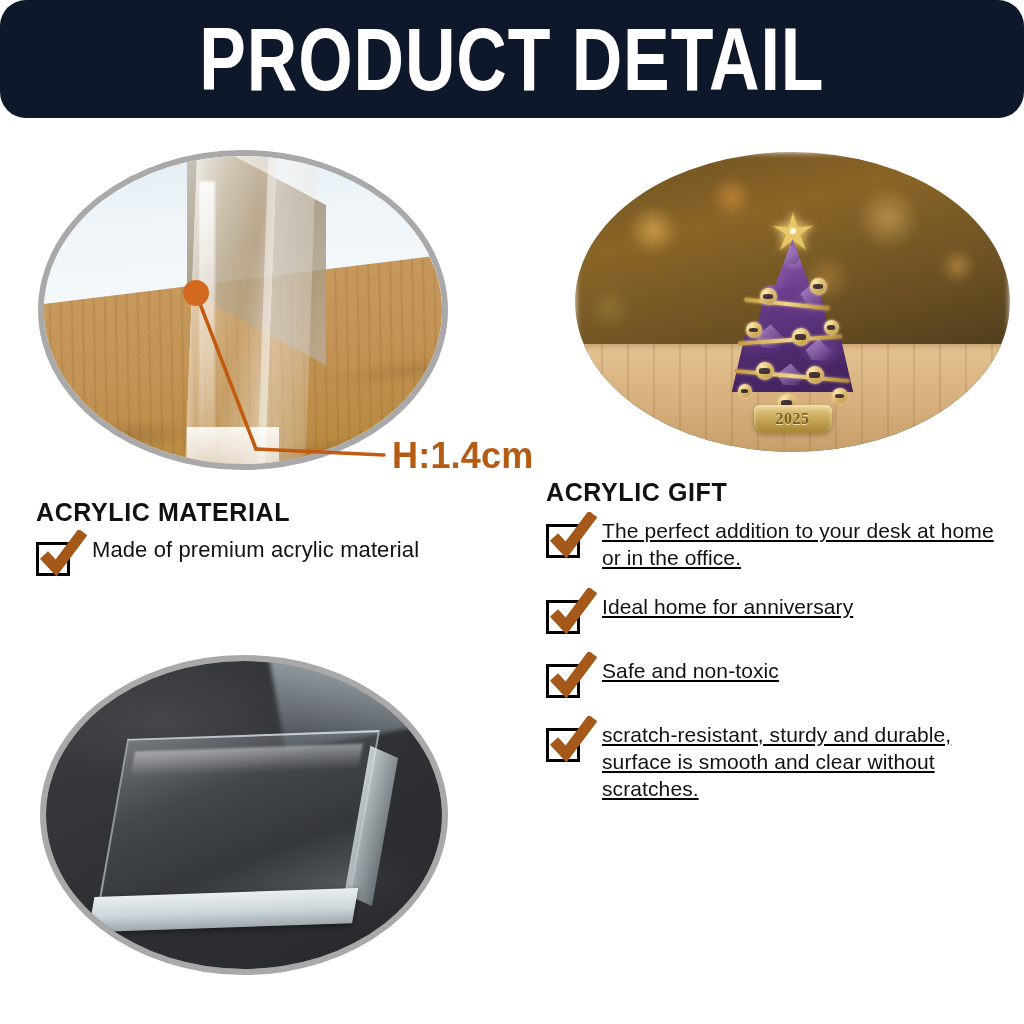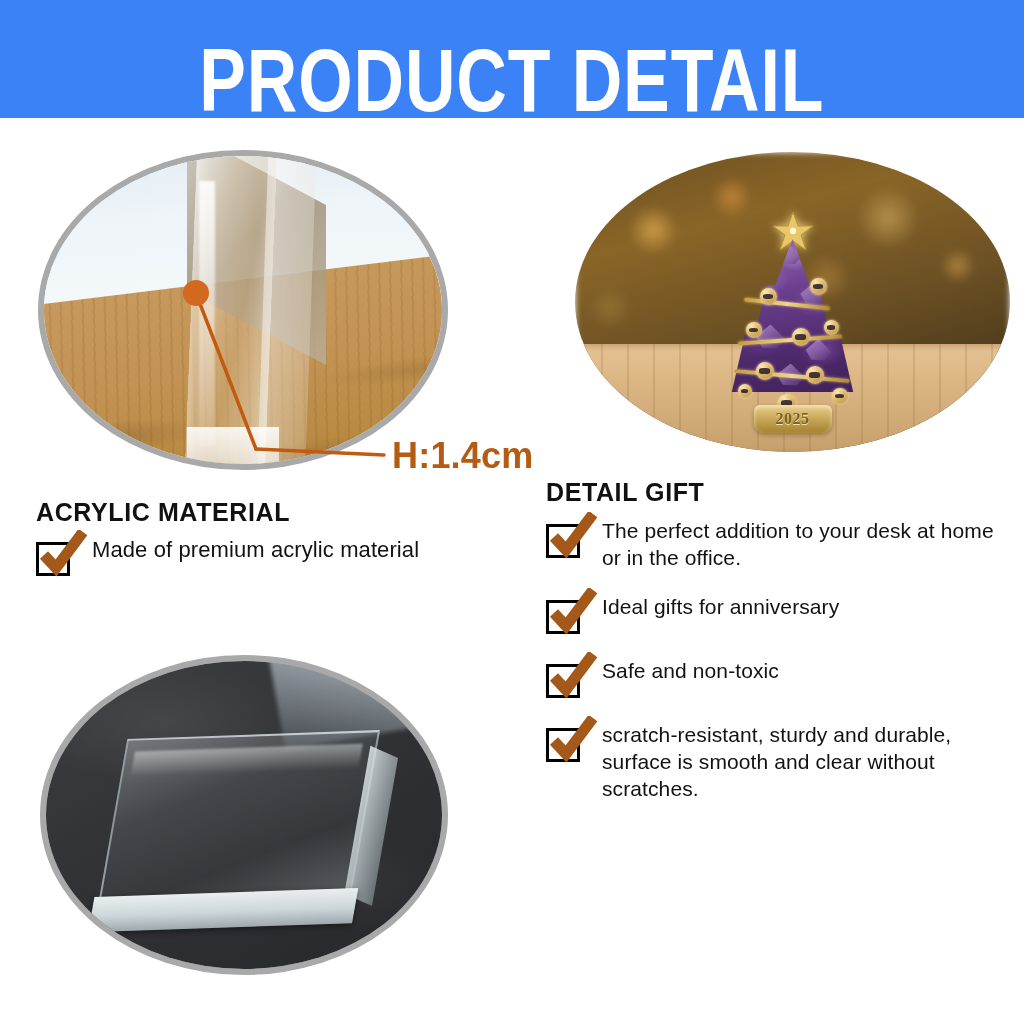--- a/index.html
+++ b/index.html
@@ -14,24 +14,25 @@
     position: relative;
     width: 1024px; height: 1024px;
     background: #ffffff;
   }
 
   
   #banner {
     position: absolute;
     left: 0; top: 0;
     width: 1024px; height: 118px;
-    background: #3b82f6;
+    background: #0f172a;
     display: flex;
-    align-items: flex-end;
+    align-items: center;
     justify-content: center;
+    border-radius: 26px;
   }
   #banner-title {
     color: #ffffff;
     font-family: "Liberation Sans Narrow", "Liberation Sans", sans-serif;
     font-size: 76px;
     font-weight: 700;
     letter-spacing: 1px;
     line-height: 1;
     transform: scaleX(0.92) scaleY(1.18);
     transform-origin: center center;
@@ -255,21 +256,21 @@
     font-weight: 700;
     color: #111111;
     letter-spacing: .6px;
     white-space: nowrap;
   }
   #title-acrylic { left: 36px; top: 498px; }
   #title-gift    { left: 546px; top: 478px; }
 
   .feature-list { position:absolute; }
   #list-acrylic { left: 36px; top: 536px; width: 470px; }
-  #list-gift    { left: 546px; top: 518px; width: 460px; }
+  #list-gift    { left: 546px; top: 518px; width: 460px; text-decoration: underline; }
 
   .feature-item {
     position: relative;
     display: flex;
     align-items: flex-start;
     margin-bottom: 22px;
   }
   .checkbox {
     position: relative;
     flex: 0 0 auto;
@@ -393,21 +394,21 @@
       <span class="checkbox">
         <span class="box"></span>
         <svg class="tick" viewBox="0 0 52 50">
           <path d="M9 25 L21 38 L48 2" fill="none" stroke="#a4581a" stroke-width="11" stroke-linecap="butt" stroke-linejoin="miter"></path>
         </svg>
       </span>
       <span class="feature-text">Made of premium acrylic material</span>
     </div>
   </div>
 
-  <div class="section-title" id="title-gift">DETAIL GIFT</div>
+  <div class="section-title" id="title-gift">ACRYLIC GIFT</div>
 
   <div class="feature-list" id="list-gift">
 
     <div class="feature-item">
       <span class="checkbox">
         <span class="box"></span>
         <svg class="tick" viewBox="0 0 52 50">
           <path d="M9 25 L21 38 L48 2" fill="none" stroke="#a4581a" stroke-width="11" stroke-linecap="butt" stroke-linejoin="miter"></path>
         </svg>
       </span>
@@ -415,21 +416,21 @@
     </div>
 
 
     <div class="feature-item">
       <span class="checkbox">
         <span class="box"></span>
         <svg class="tick" viewBox="0 0 52 50">
           <path d="M9 25 L21 38 L48 2" fill="none" stroke="#a4581a" stroke-width="11" stroke-linecap="butt" stroke-linejoin="miter"></path>
         </svg>
       </span>
-      <span class="feature-text">Ideal gifts for anniversary</span>
+      <span class="feature-text">Ideal home for anniversary</span>
     </div>
 
     <div class="feature-item">
       <span class="checkbox">
         <span class="box"></span>
         <svg class="tick" viewBox="0 0 52 50">
           <path d="M9 25 L21 38 L48 2" fill="none" stroke="#a4581a" stroke-width="11" stroke-linecap="butt" stroke-linejoin="miter"></path>
         </svg>
       </span>
       <span class="feature-text">Safe and non-toxic</span>

